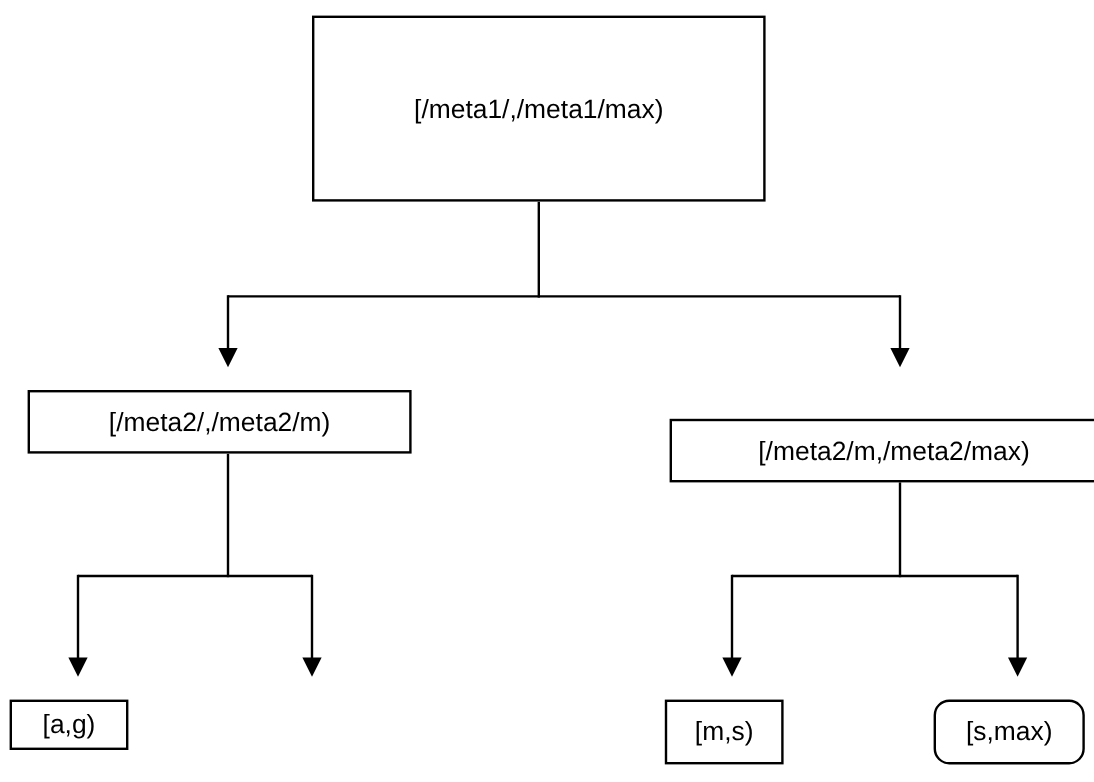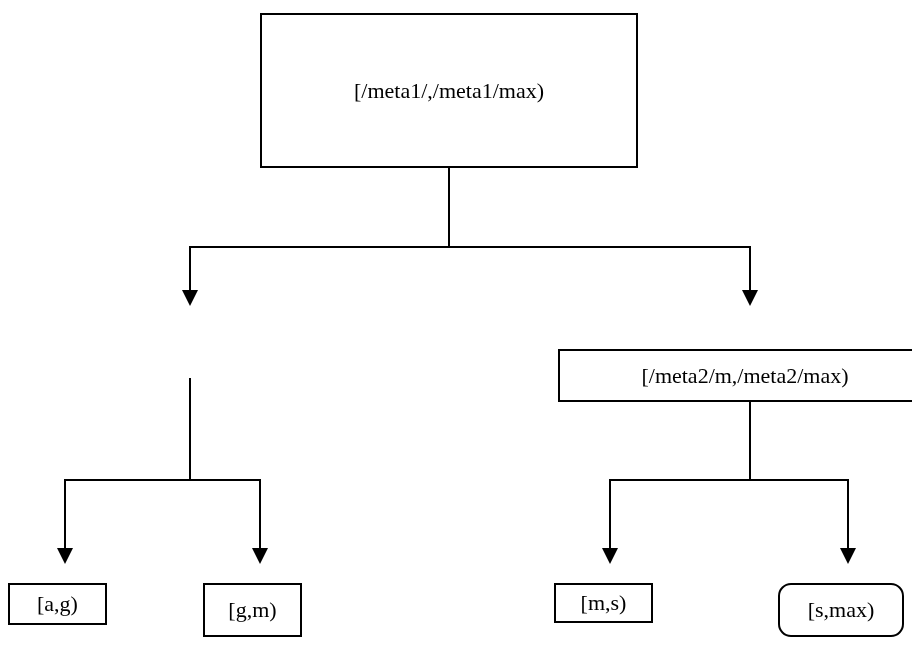--- a/index.html
+++ b/index.html
@@ -6,21 +6,21 @@
     margin: 0;
     padding: 0;
     background: #ffffff;
   }
   .canvas {
     position: relative;
     width: 912px;
     height: 652px;
     background: #ffffff;
     overflow: hidden;
-    font-family: Liberation Serif, serif;
+    font-family: Liberation Sans, sans-serif;
     text-align: center;
   }
   .edges {
     position: absolute;
     left: 0;
     top: 0;
     width: 912px;
     height: 652px;
   }
   .edges line {
@@ -42,21 +42,21 @@
     color: #000000;
     font-size: 22px;
     font-weight: 400;
     white-space: nowrap;
   }
   .node-root      { left: 260px; top: 13px;  width: 378px; height: 155px; }
   .node-left-mid  { left: 23px;  top: 325px; width: 320px; height: 53px;  }
   .node-right-mid { left: 558px; top: 325px; width: 374px; height: 53px; margin-top: 24px;  }
   .node-leaf-1    { left: 8px;   top: 583px; width: 99px;  height: 42px;  }
   .node-leaf-2    { left: 203px; top: 583px; width: 99px;  height: 54px;  }
-  .node-leaf-3    { left: 554px; top: 583px; width: 99px;  height: 40px;  }
+  .node-leaf-3    { left: 554px; top: 583px; width: 99px;  height: 54px;  }
   .node-leaf-4    { left: 778px; top: 583px; width: 126px; height: 54px; border-radius: 13px;  }
 </style>
 </head>
 <body>
 
 <div class="canvas">
 
   <svg class="edges" viewBox="0 0 912 652" xmlns="http://www.w3.org/2000/svg">
 
     <line x1="449" y1="168" x2="449" y2="248"></line>
@@ -78,32 +78,32 @@
     <line x1="610" y1="479" x2="610" y2="549"></line>
     <line x1="848" y1="479" x2="848" y2="549"></line>
     <polygon points="602,548 618,548 610,564"></polygon>
     <polygon points="840,548 856,548 848,564"></polygon>
   </svg>
 
   <div class="node node-root">
     <span>[/meta1/,/meta1/max)</span>
   </div>
 
+  <div class="node node-left-mid">
+    <span>[/meta2/,/meta2/m)</span>
+  </div>
 
   <div class="node node-right-mid">
     <span>[/meta2/m,/meta2/max)</span>
   </div>
 
   <div class="node node-leaf-1">
     <span>[a,g)</span>
   </div>
 
-  <div class="node node-leaf-2">
-    <span>[g,m)</span>
-  </div>
 
   <div class="node node-leaf-3">
     <span>[m,s)</span>
   </div>
 
   <div class="node node-leaf-4">
     <span>[s,max)</span>
   </div>
 
 </div>

